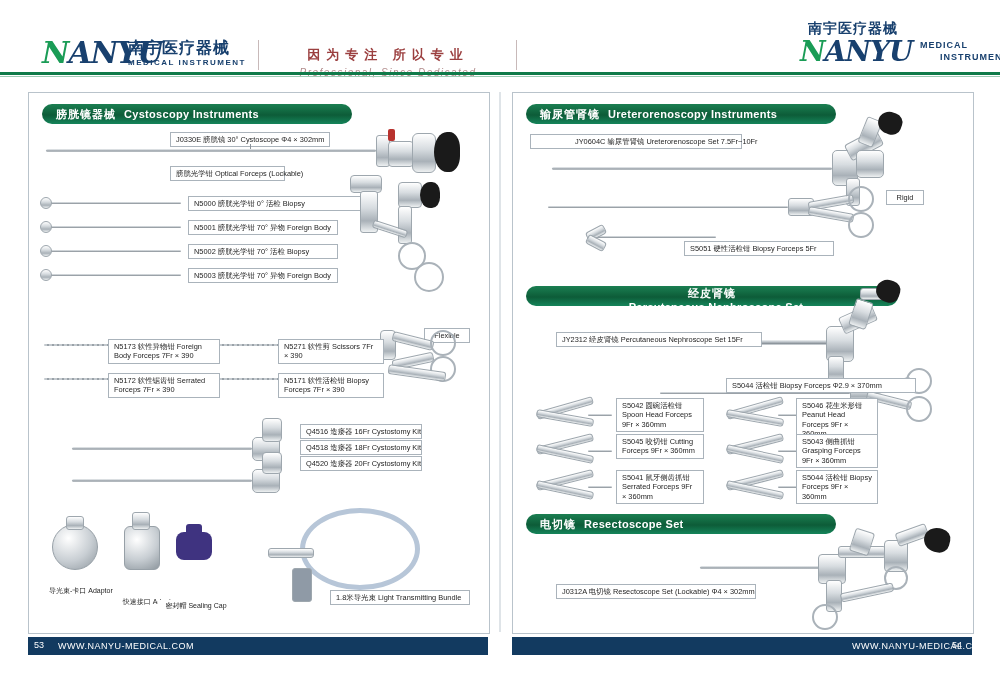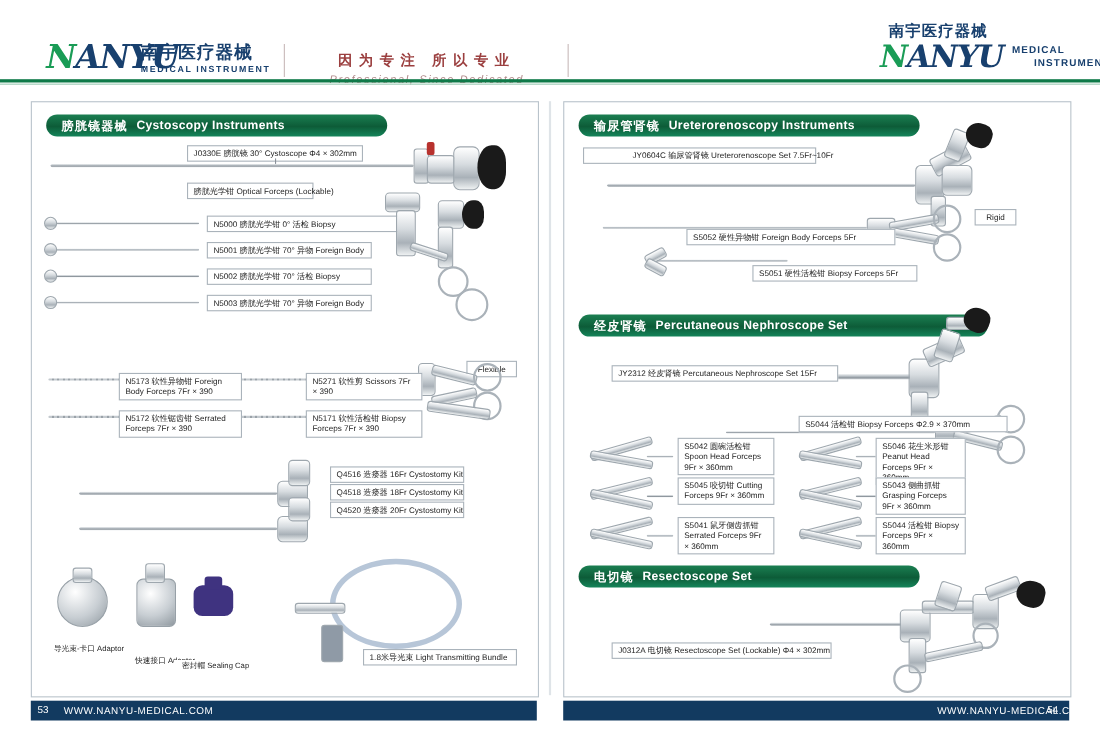--- a/index.html
+++ b/index.html
@@ -245,24 +245,23 @@
   <div class="metal" style="left:788px;top:198px;width:24px;height:16px;border-radius:3px;"></div>
   <div class="metal" style="left:808px;top:198px;width:44px;height:7px;transform:rotate(-10deg);"></div>
   <div class="metal" style="left:808px;top:210px;width:44px;height:7px;transform:rotate(10deg);"></div>
   <div class="ring" style="left:848px;top:186px;width:22px;height:22px;"></div>
   <div class="ring" style="left:848px;top:212px;width:22px;height:22px;"></div>
 
   <div class="shaft thin" style="left:596px;top:236px;width:120px;"></div>
   <div class="metal" style="left:586px;top:228px;width:18px;height:8px;transform:rotate(-28deg);"></div>
   <div class="metal" style="left:586px;top:238px;width:18px;height:8px;transform:rotate(28deg);"></div>
 
-  <div class="lbl" style="left:624px;top:208px;width:190px;">S5052 硬性异物钳 Foreign Body Forceps 5Fr</div>
   <div class="lbl" style="left:684px;top:241px;width:150px;">S5051 硬性活检钳 Biopsy Forceps 5Fr</div>
 
-  <div class="ribbon" style="left:526px;top:286px;width:372px;">
+  <div class="ribbon" style="left:526px;top:286px;width:372px;flex-direction:column;">
     <span class="cn">经皮肾镜</span>
     <span class="en">Percutaneous Nephroscope Set</span>
   </div>
 
   <div class="shaft thick" style="left:700px;top:340px;width:130px;"></div>
   <div class="metal" style="left:826px;top:326px;width:26px;height:34px;border-radius:5px;"></div>
   <div class="metal" style="left:840px;top:310px;width:34px;height:16px;transform:rotate(-24deg);"></div>
   <div class="metal" style="left:852px;top:300px;width:16px;height:26px;transform:rotate(18deg);"></div>
   <div class="metal" style="left:860px;top:288px;width:24px;height:10px;"></div>
   <div class="eyecup" style="left:876px;top:280px;width:24px;height:22px;transform:rotate(18deg);"></div>

